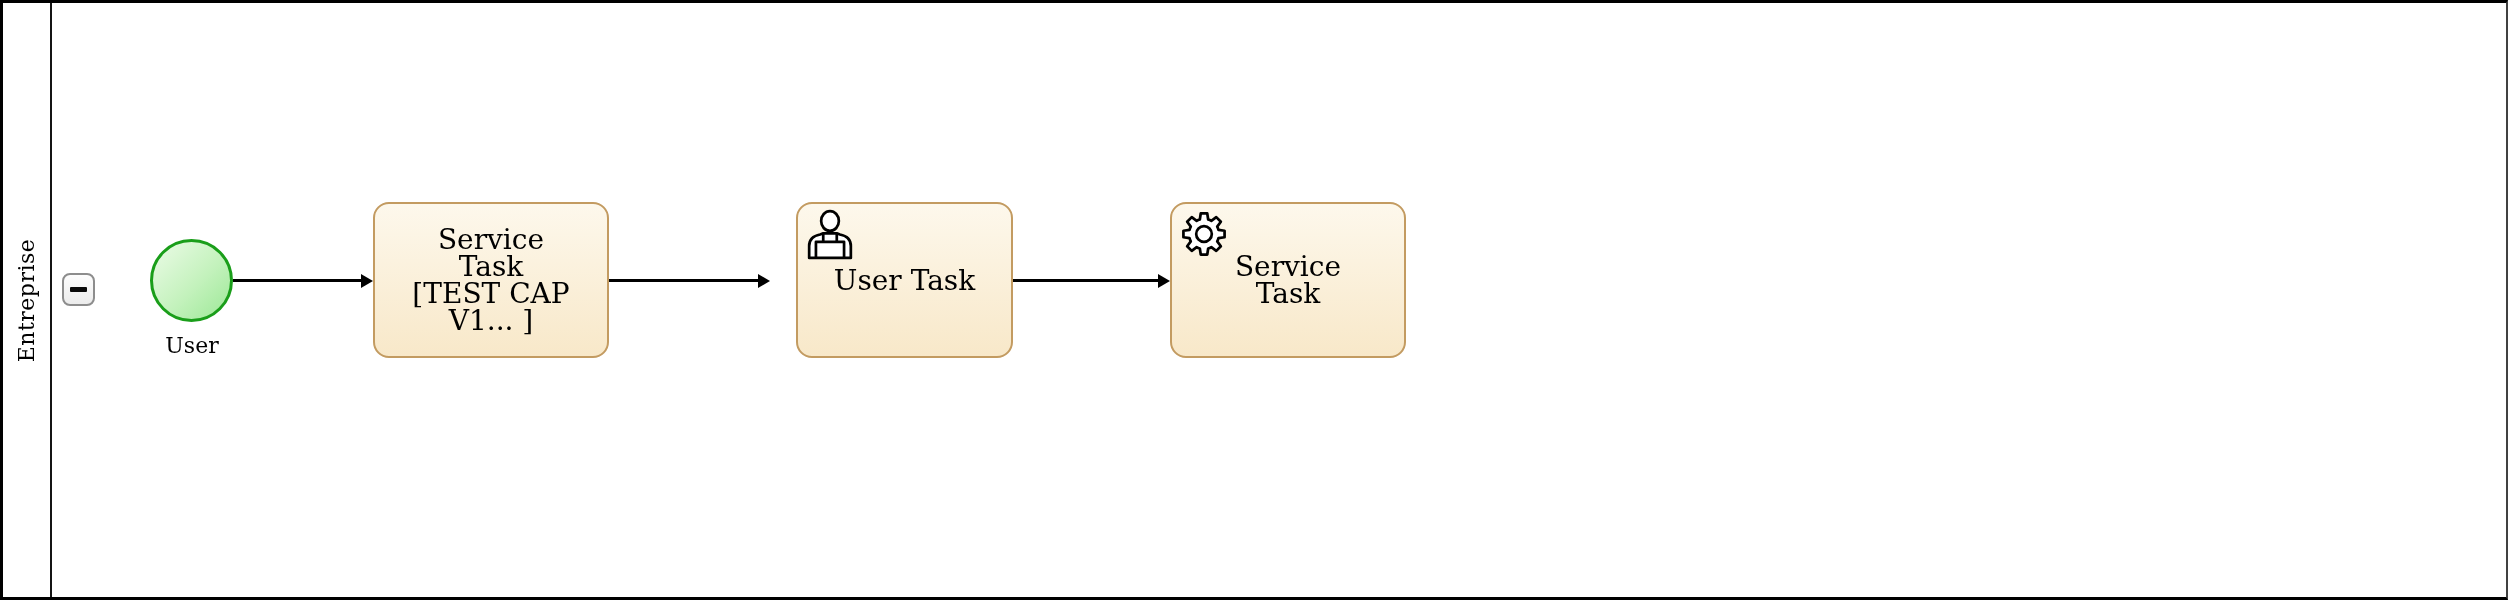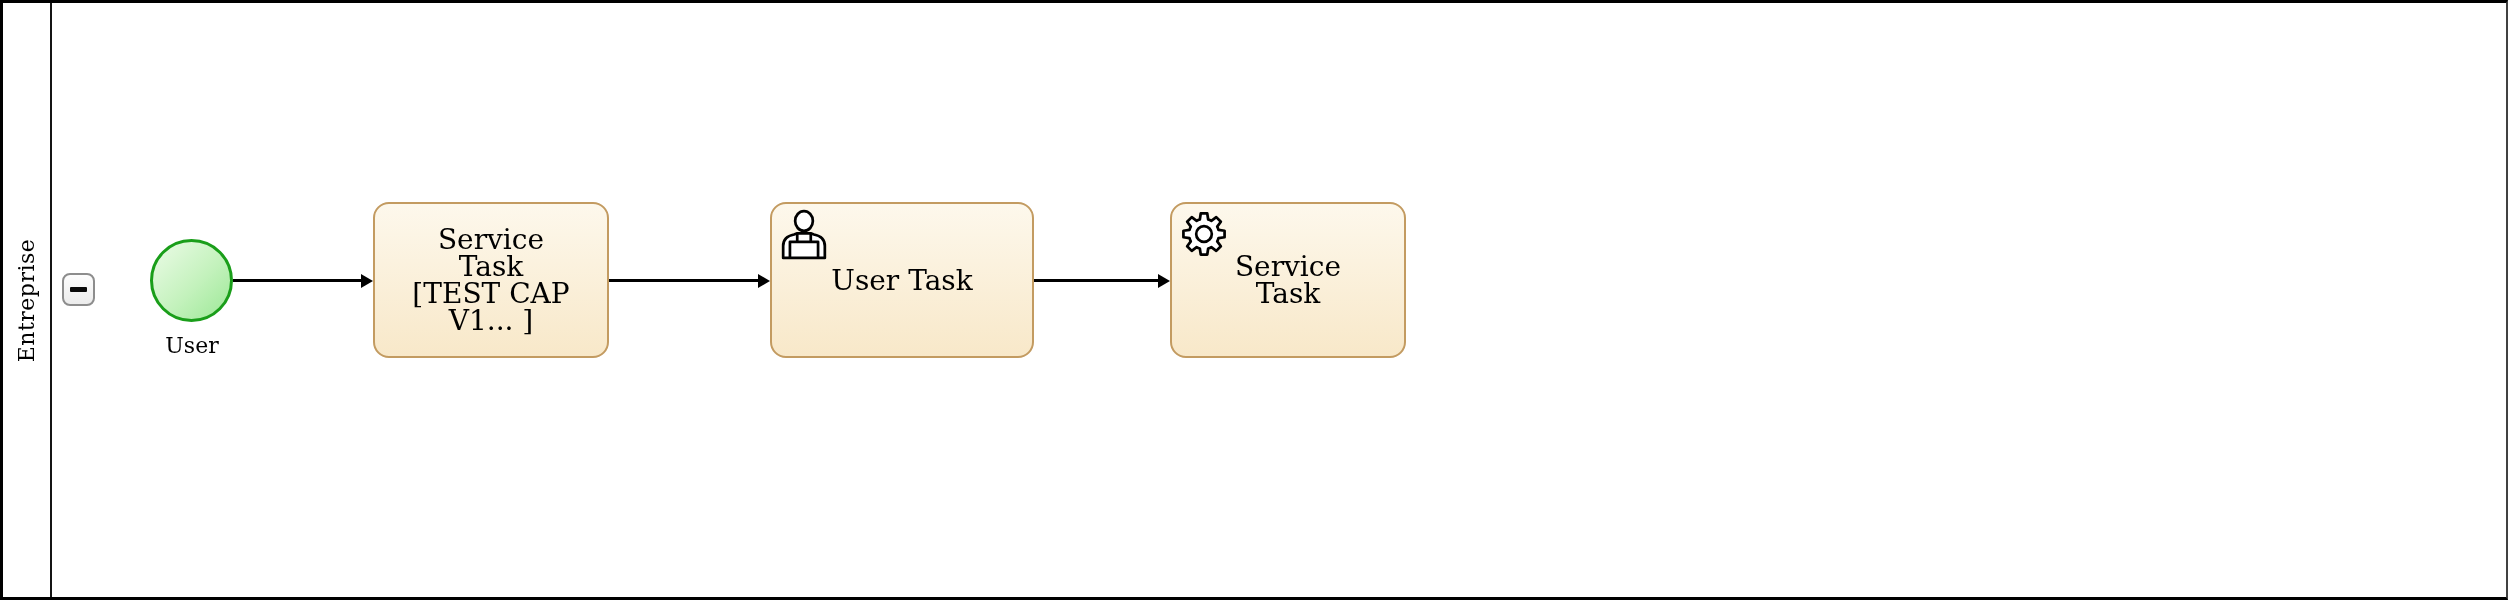--- a/index.html
+++ b/index.html
@@ -117,21 +117,21 @@
 
   <div class="task" style="left:373px;">
     <div class="task-text">
       <div>Service</div>
       <div>Task</div>
       <div>[TEST CAP</div>
       <div>V1... ]</div>
     </div>
   </div>
 
-  <div class="task" style="left:770px; width:264px;">
+  <div class="task" style="left:796px; width:217px;">
     <span class="task-icon">
       <svg viewBox="0 0 48 48" fill="none" stroke="#000" stroke-width="2.6" stroke-linejoin="round">
         <ellipse cx="24" cy="11.5" rx="8.5" ry="9.5" fill="#fff"></ellipse>
         <path d="M4 47 V35.5 Q4 26.5 14.5 24.5 L17.5 23.3 H30.5 L33.5 24.5 Q44 26.5 44 35.5 V47 Z" fill="#fff"></path>
         <path d="M17.5 23.3 V31.5 M30.5 23.3 V31.5"></path>
         <path d="M10.5 47 V31.5 H37.5 V47"></path>
       </svg>
     </span>
     <div class="task-text">
       <div>User Task</div>

